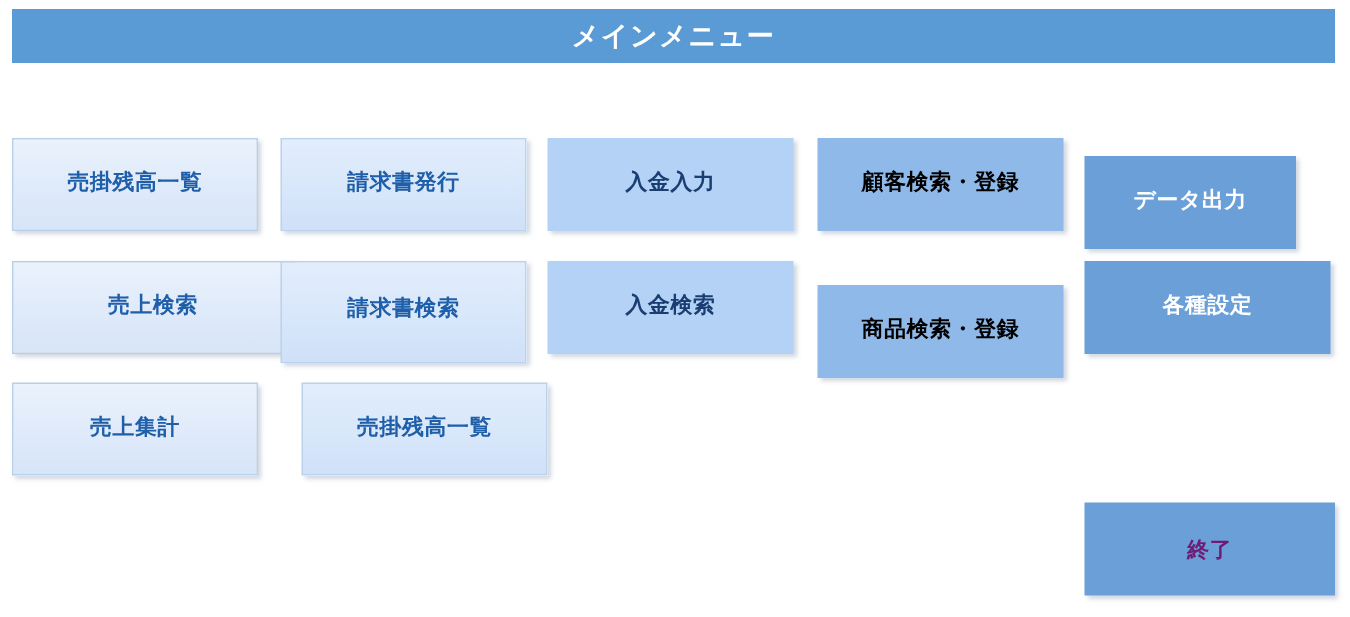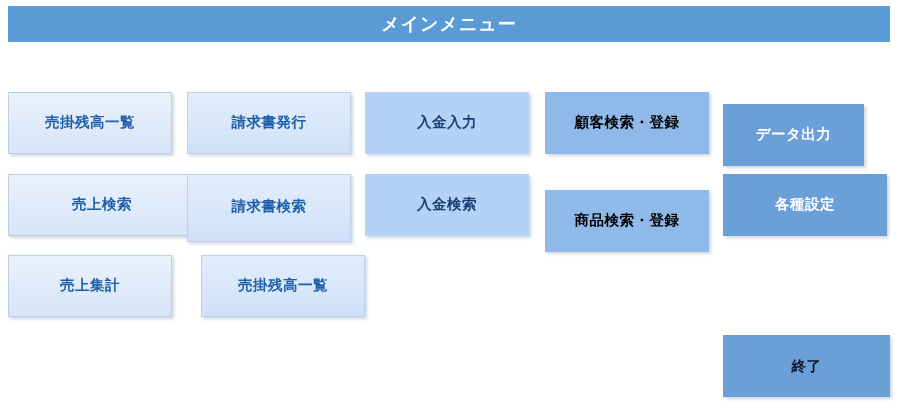--- a/index.html
+++ b/index.html
@@ -107,21 +107,21 @@
     position: absolute;
     left: 723px;
     top: 335px;
     width: 167px;
     height: 62px;
     box-sizing: border-box;
     display: flex;
     align-items: center;
     justify-content: center;
     background: #6a9fd8;
-    color: #0f172a;
+    color: #701a75;
     font-size: 14.5px;
     font-weight: bold;
     letter-spacing: 0.5px;
     box-shadow: 2px 2px 3px rgba(120,140,165,0.35);
     cursor: pointer;
     user-select: none;
   }
 </style>
 </head>
 <body>

